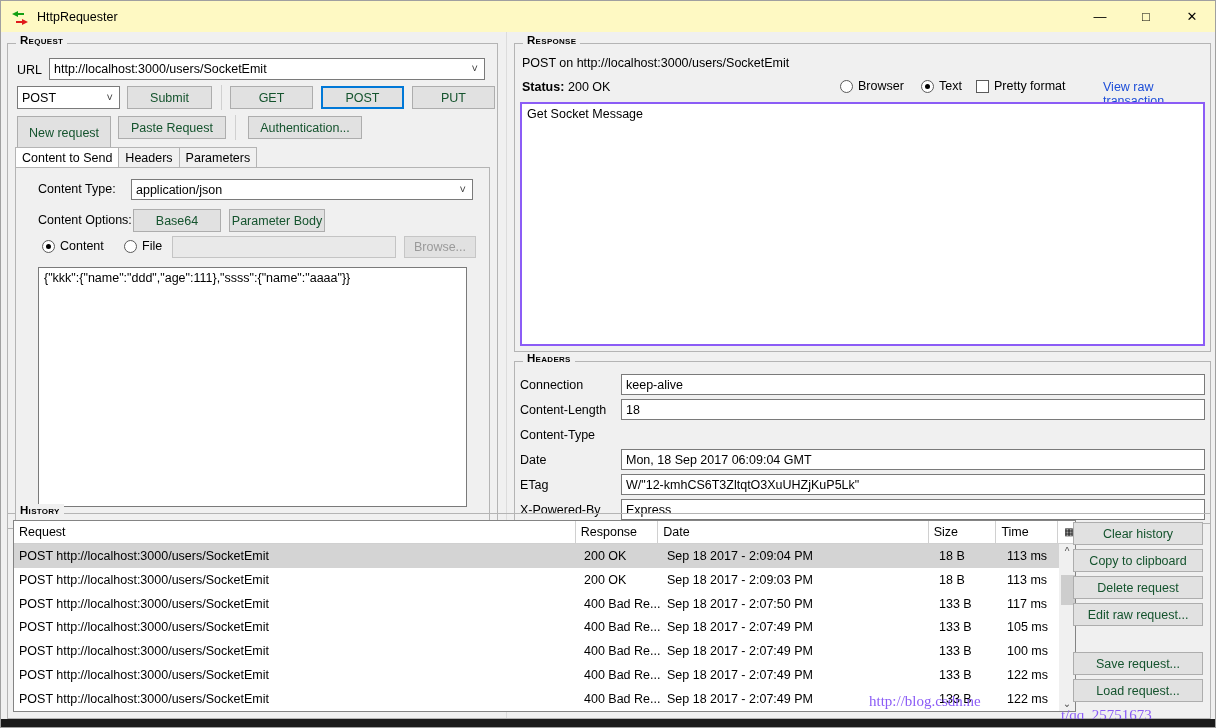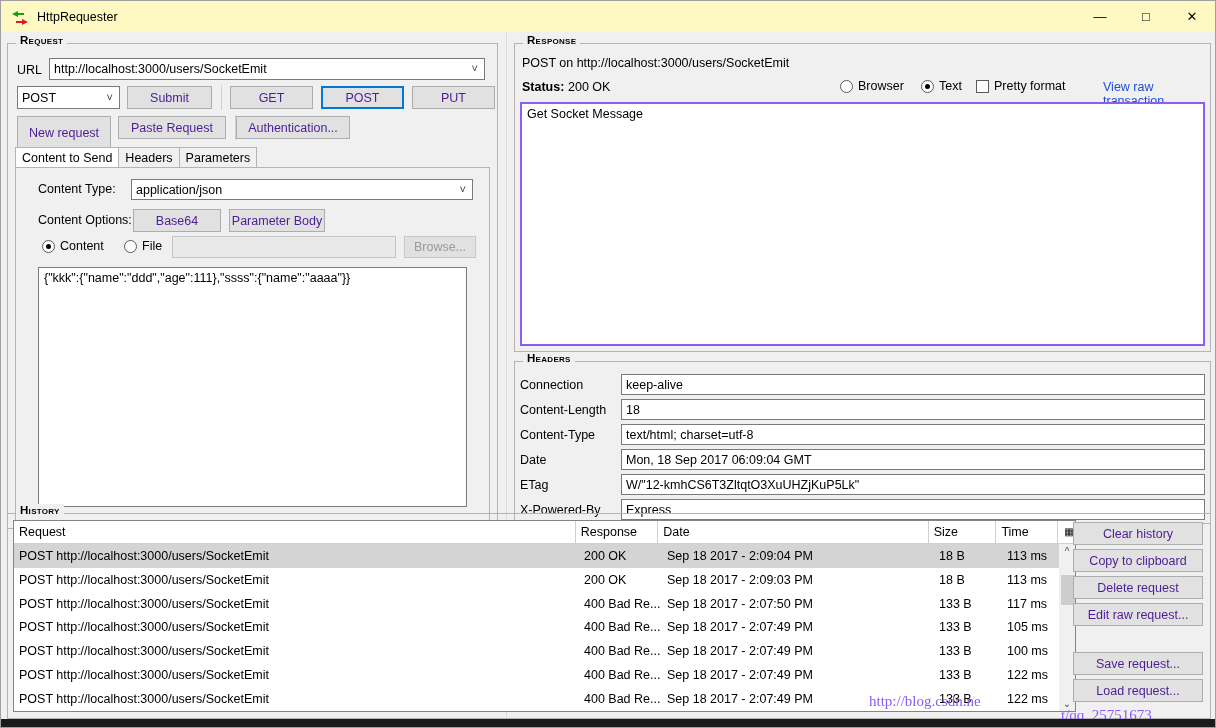--- a/index.html
+++ b/index.html
@@ -101,21 +101,21 @@
     padding: 0 4px; position: relative;
   }
   .combo .chev {
     position: absolute; right: 6px; top: 50%;
     transform: translateY(-60%);
     font-size: 11px; color: #3c3c3c;
   }
   .btn {
     background: #e1e1e1; border: 1px solid #adadad;
     font-family: "Liberation Sans", sans-serif;
-    font-size: 12.5px; color: #4c1d95;
+    font-size: 12.5px; color: #14532d;
     display: flex; align-items: center; justify-content: center;
     white-space: nowrap; user-select: none;
   }
   .btn.focused { border: 2px solid #0078d7; }
   .btn.disabled { color: #9a9a9a; background: #e1e1e1; border-color: #c6c6c6; }
   .sep-v { width: 1px; background: #d0d0d0; }
 
   .radio { display: flex; align-items: center; gap: 5px; }
   .radio .dot {
     width: 13px; height: 13px; border-radius: 50%;
@@ -240,21 +240,21 @@
           </div>
           <div class="btn" style="position:absolute; left:119px; top:42px; width:85px; height:23px;">Submit</div>
           <div class="sep-v" style="position:absolute; left:213px; top:41px; height:25px;"></div>
           <div class="btn" style="position:absolute; left:222px; top:42px; width:83px; height:23px;">GET</div>
           <div class="btn focused" style="position:absolute; left:313px; top:42px; width:83px; height:23px;">POST</div>
           <div class="btn" style="position:absolute; left:404px; top:42px; width:83px; height:23px;">PUT</div>
 
           <div class="btn" style="position:absolute; left:9px; top:72px; width:94px; height:34px;">New request</div>
           <div class="btn" style="position:absolute; left:110px; top:72px; width:108px; height:23px;">Paste Request</div>
           <div class="sep-v" style="position:absolute; left:227px; top:71px; height:25px;"></div>
-          <div class="btn" style="position:absolute; left:228px; top:72px; width:114px; height:23px;">Authentication...</div>
+          <div class="btn" style="position:absolute; left:240px; top:72px; width:114px; height:23px;">Authentication...</div>
 
           <div class="tabstrip" style="position:absolute; left:7px; top:103px;">
             <div class="tab active">Content to Send</div>
             <div class="tab">Headers</div>
             <div class="tab">Parameters</div>
           </div>
 
           <div style="position:absolute; left:7px; top:123px; right:7px; bottom:7px; border:1px solid #b4b4b4; background:#f0f0f0;">
 
             <div class="lbl" style="position:absolute; left:22px; top:14px;">Content Type:</div>
@@ -324,21 +324,20 @@
             <div style="display:flex; align-items:center; height:25px;">
               <div class="lbl" style="width:101px;">Connection</div>
               <div class="textbox" style="flex:1; height:21px;">keep-alive</div>
             </div>
             <div style="display:flex; align-items:center; height:25px;">
               <div class="lbl" style="width:101px;">Content-Length</div>
               <div class="textbox" style="flex:1; height:21px;">18</div>
             </div>
             <div style="display:flex; align-items:center; height:25px;">
               <div class="lbl" style="width:101px;">Content-Type</div>
-              <div class="textbox" style="flex:1; height:21px;">text/html; charset=utf-8</div>
             </div>
             <div style="display:flex; align-items:center; height:25px;">
               <div class="lbl" style="width:101px;">Date</div>
               <div class="textbox" style="flex:1; height:21px;">Mon, 18 Sep 2017 06:09:04 GMT</div>
             </div>
             <div style="display:flex; align-items:center; height:25px;">
               <div class="lbl" style="width:101px;">ETag</div>
               <div class="textbox" style="flex:1; height:21px;">W/"12-kmhCS6T3ZltqtO3XuUHZjKuP5Lk"</div>
             </div>
             <div style="display:flex; align-items:center; height:25px;">

